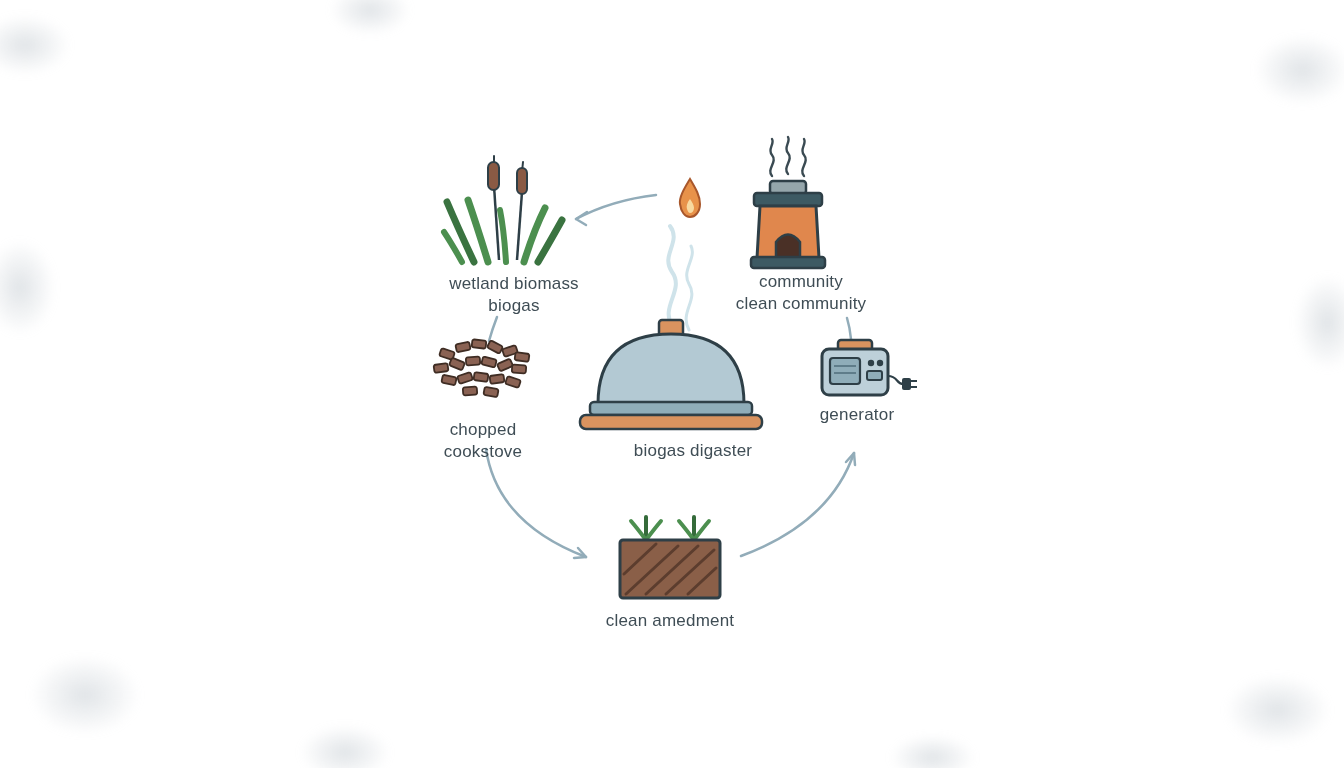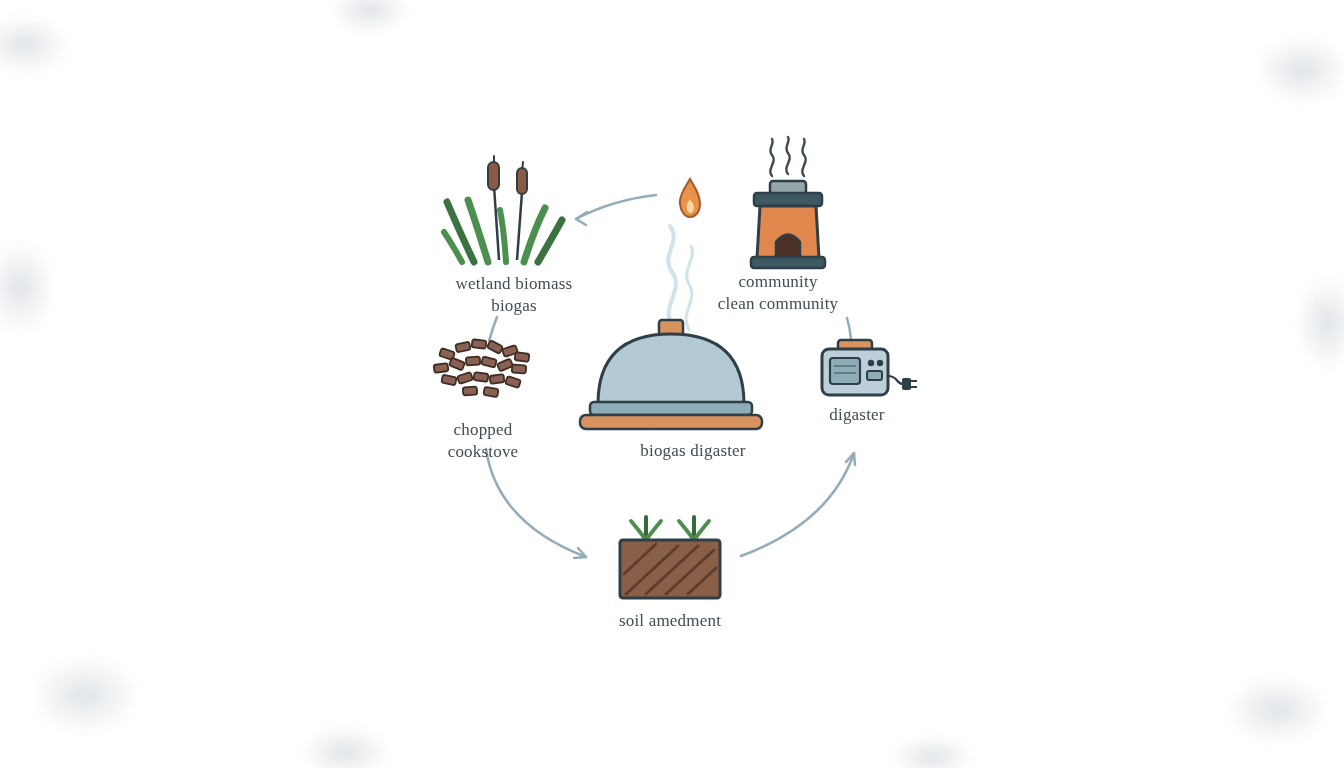--- a/index.html
+++ b/index.html
@@ -15,21 +15,21 @@
   .label{
     position:absolute;
     transform:translateX(-50%);
     text-align:center;
     font-size:17px;
     line-height:1.3;
     color:#3f4d55;
     letter-spacing:.2px;
     white-space:nowrap;
   }
-  .label span{display:block;font-family:Liberation Serif, serif;}
+  .label span{display:block;}
   .blob{
     position:absolute;
     border-radius:50%;
     background:radial-gradient(closest-side, rgba(188,196,203,.45), rgba(188,196,203,0));
     filter:blur(4px);
     pointer-events:none;
   }
 </style>
 </head>
 <body>
@@ -178,26 +178,26 @@
 
   <div class="label" style="left:483px;top:419px;">
     <span>chopped</span>
     <span>cookstove</span>
   </div>
 
   <div class="label" style="left:671px;top:440px;padding-left:44px;">
     <span>biogas digaster</span>
   </div>
 
-  <div class="label" style="left:778px;top:271px;">
+  <div class="label" style="left:801px;top:271px;">
     <span>community</span>
     <span>clean community</span>
   </div>
 
   <div class="label" style="left:857px;top:404px;">
-    <span>digaster</span>
+    <span>generator</span>
   </div>
 
   <div class="label" style="left:670px;top:610px;">
-    <span>soil amedment</span>
+    <span>clean amedment</span>
   </div>
 
 </div>
 
 </body></html>

